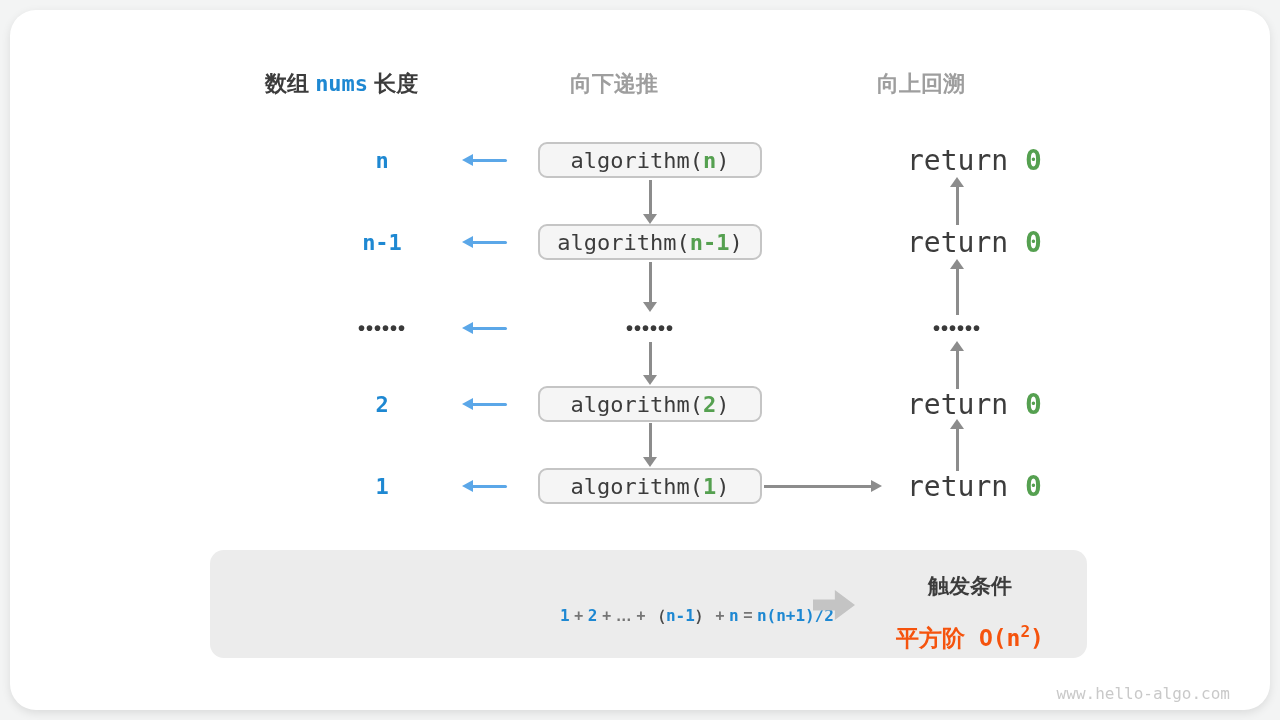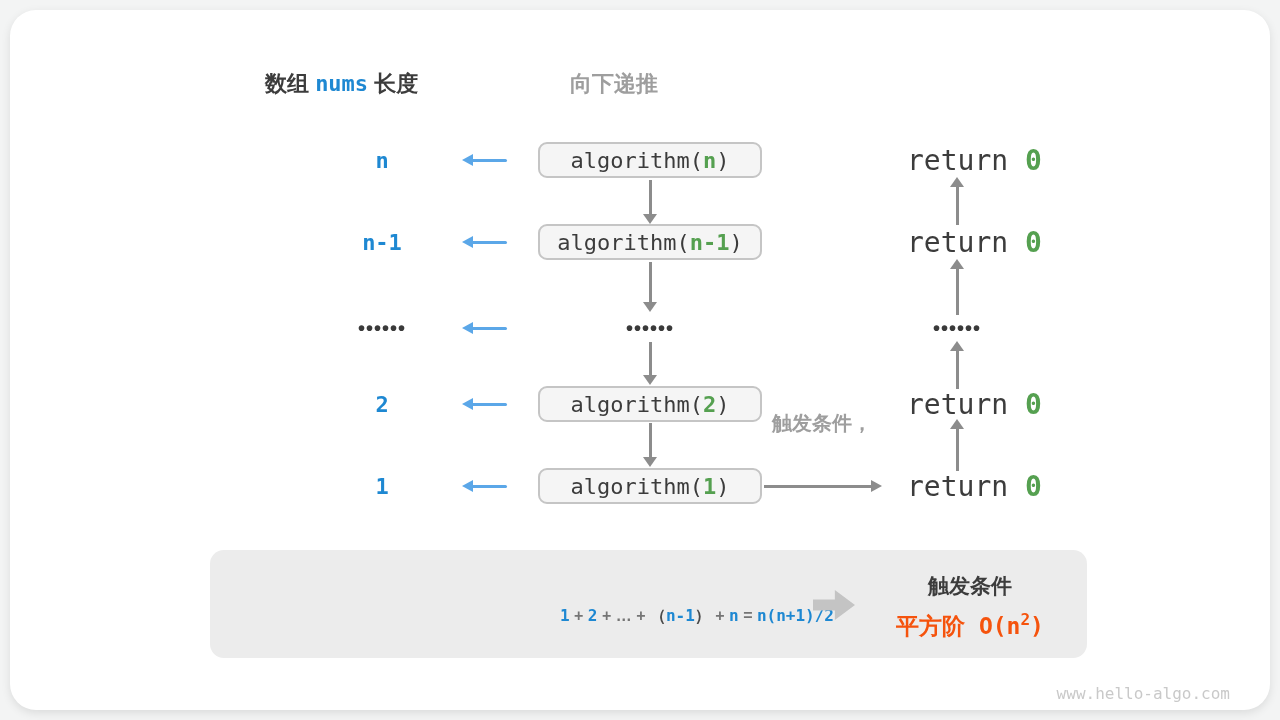--- a/index.html
+++ b/index.html
@@ -89,39 +89,40 @@
                 font-size:21px;color:#3F3F3F;}
   .summary-formula{position:absolute;left:24px;top:56px;width:600px;text-align:right;
                    font-size:16px;white-space:pre;}
   .f-num{font-family:"DejaVu Sans Mono","Liberation Mono",monospace;font-weight:700;color:var(--blue);}
   .f-op{font-weight:600;color:#757575;}
   .f-paren{font-weight:600;color:#4A4A4A;}
   .block-arrow{position:absolute;left:603px;top:40px;width:42px;height:30px;background:#C4C4C4;
                clip-path:polygon(0 32%,52% 32%,52% 0,100% 50%,52% 100%,52% 68%,0 68%);}
   .result{position:absolute;left:655px;top:0;width:210px;height:108px;text-align:center;}
   .result-title{position:absolute;left:0;top:22px;width:210px;font-size:21px;font-weight:700;color:var(--dark);}
-  .result-order{position:absolute;left:0;top:60px;width:210px;font-size:23px;font-weight:700;color:var(--orange);white-space:pre;}
+  .result-order{position:absolute;left:0;top:72px;width:210px;font-size:23px;font-weight:700;color:var(--orange);white-space:pre;}
   .result-order .big-o{font-family:"DejaVu Sans Mono","Liberation Mono",monospace;}
   .result-order sup{font-size:16px;}
 
   
   .watermark{position:absolute;right:40px;top:674px;font-size:16px;color:#C9C9C9;text-align:right;}
 </style>
 </head>
 <body>
 
 <div class="canvas">
   <div class="card">
 
     <div class="col-head head-left">
       <span>数组</span>
       <span class="code mono">nums</span>
       <span>长度</span>
     </div>
     <div class="col-head head-mid">向下递推</div>
+    <div class="col-head head-right">向上回溯</div>
 
     <div class="row r0">
       <div class="len-label mono">n</div>
       <div class="larr">
           <div class="shaft"></div>
           <div class="head"></div>
         </div>
       <div class="algo-box mono"><span>algorithm(</span><span class="arg">n</span><span>)</span></div>
       <div class="ret mono"><span>return </span><span class="val">0</span></div>
     </div>
@@ -198,21 +199,20 @@
     <div class="varr uarr u3">
         <div class="shaft"></div>
         <div class="head"></div>
       </div>
     <div class="varr uarr u4">
         <div class="shaft"></div>
         <div class="head"></div>
       </div>
 
     <div class="trigger-note">
-      <div>触发条件，</div>
     </div>
 
     <div class="summary">
       <div class="summary-formula"><span class="f-num">1</span><span class="f-op"> + </span><span class="f-num">2</span><span class="f-op"> + </span><span class="f-op">…</span><span class="f-op"> + </span><span class="f-paren">（</span><span class="f-num">n-1</span><span class="f-paren">）</span><span class="f-op"> + </span><span class="f-num">n</span><span class="f-op"> = </span><span class="f-num">n(n+1)/2</span></div>
       <div class="block-arrow"></div>
       <div class="result">
         <div class="result-title">触发条件</div>
         <div class="result-order"><span class="big-o">平方阶 O(n</span><sup class="big-o">2</sup><span class="big-o">)</span></div>
       </div>
     </div>

